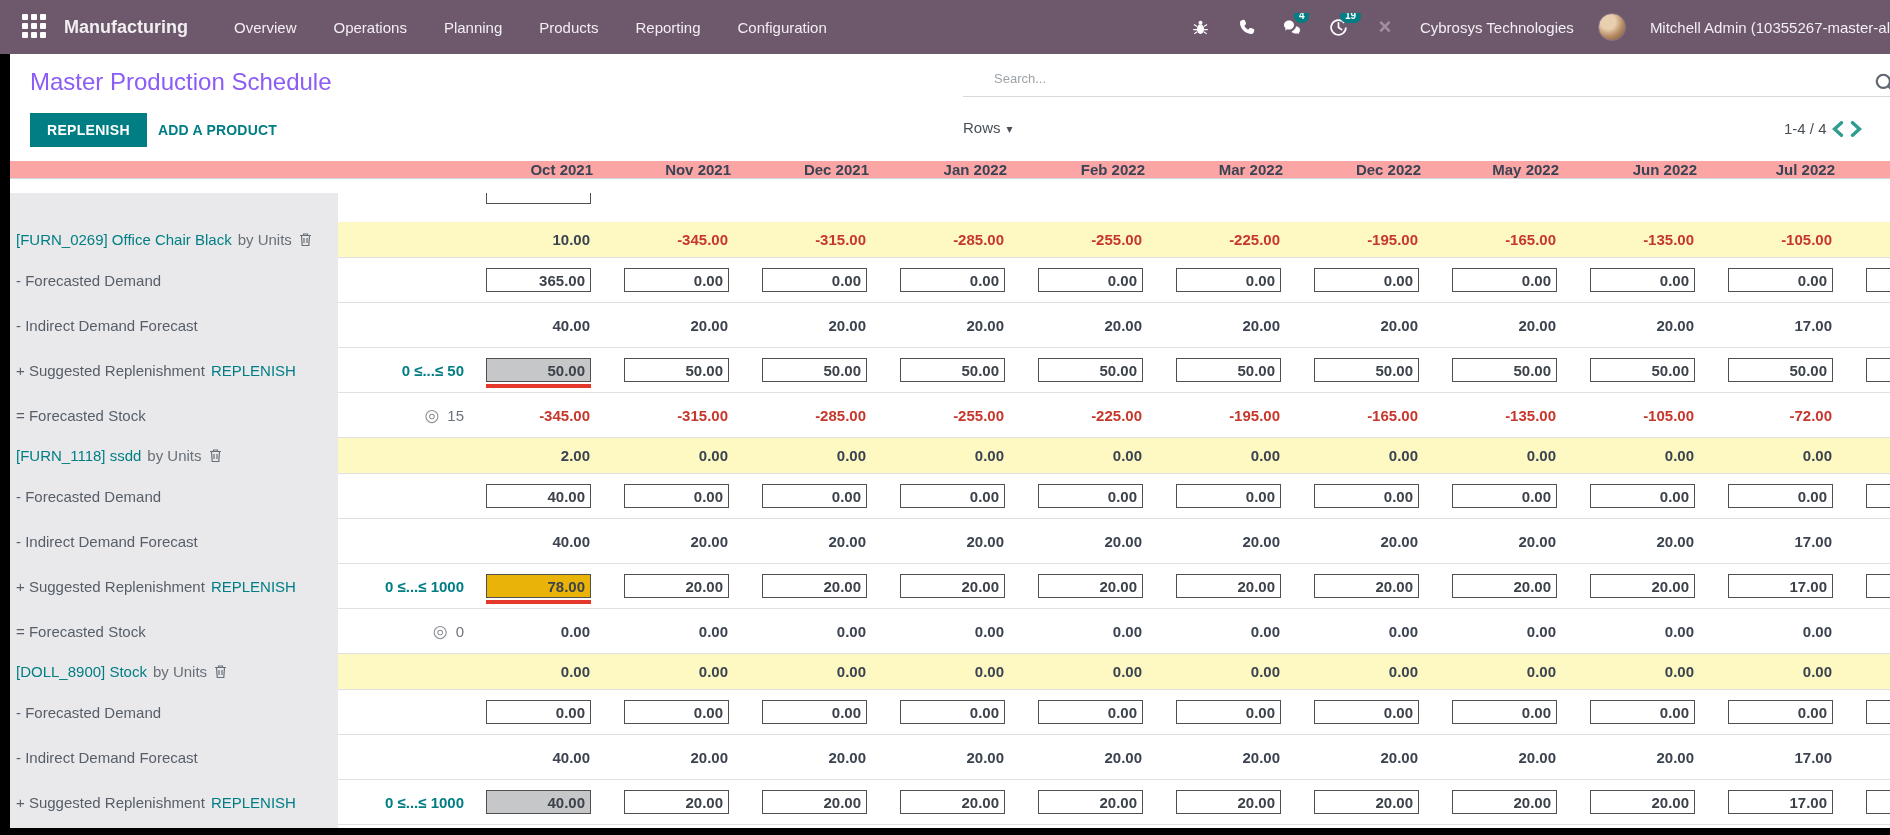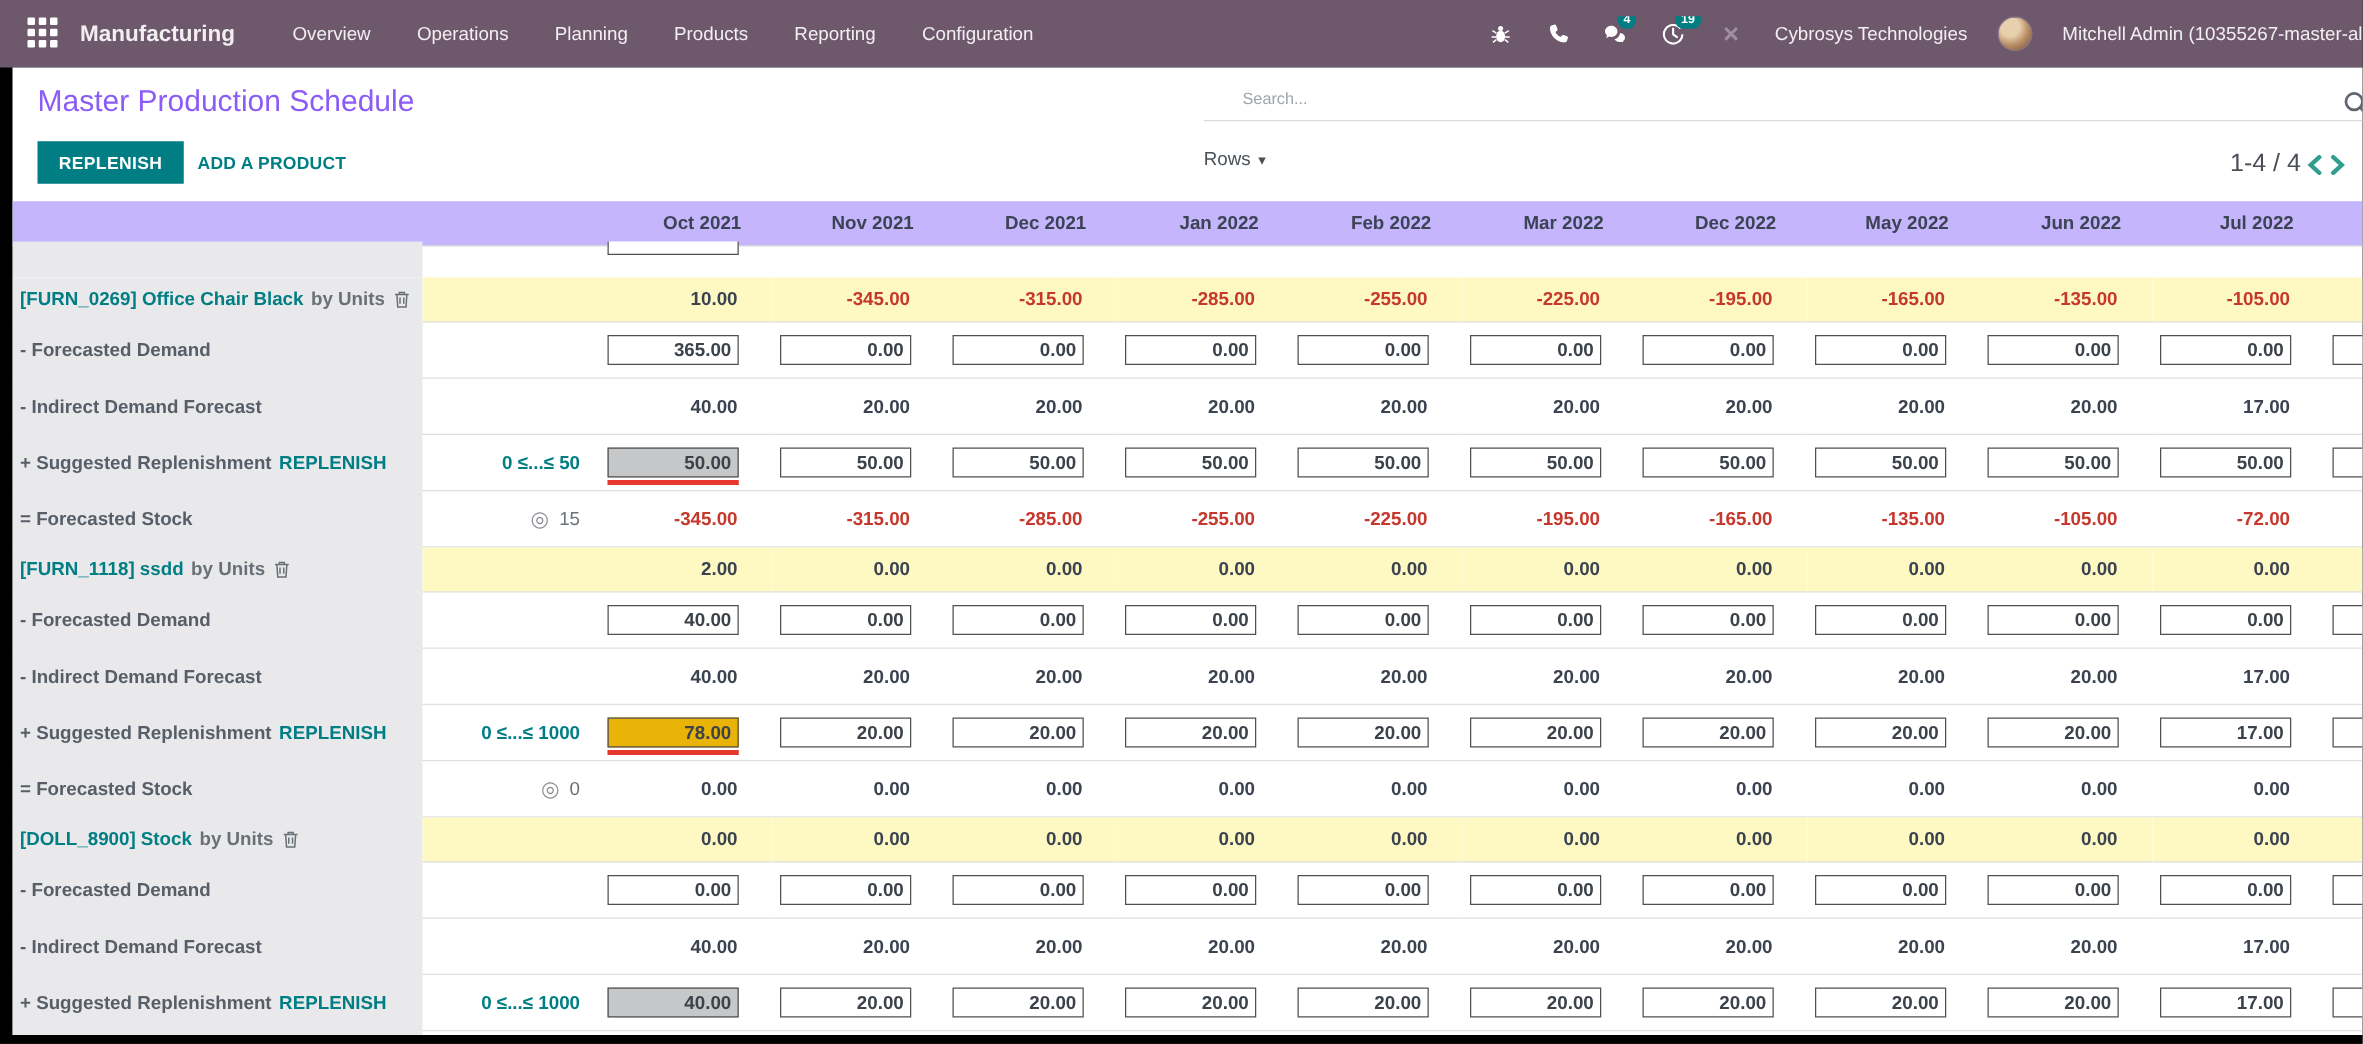--- a/index.html
+++ b/index.html
@@ -39,40 +39,40 @@
   .magnifier { position:absolute; left:1864px; top:18px; }
 
   .btn-replenish { position:absolute; left:20px; top:59px; height:34px; padding:0 17px;
                    background:#017e84; color:#fff; border:none; font-family:inherit;
                    font-size:14px; font-weight:700; letter-spacing:.3px; cursor:pointer; }
   .add-product { position:absolute; left:148px; top:68px; font-size:14px; font-weight:700;
                  color:#017e84; cursor:pointer; letter-spacing:.2px; }
   .rows-dd { position:absolute; left:953px; top:65px; font-size:15px; color:#495057; cursor:pointer; }
   .rows-dd .caret { font-size:12px; margin-left:6px; color:#495057; }
   .pager { position:absolute; left:1774px; top:66px; display:flex; align-items:center; gap:4px;
-           font-size:20px; color:#4a4f57; }
+           font-size:15px; color:#4a4f57; }
   .pager .chev { cursor:pointer; display:flex; }
 
   
-  .grid-header { position:absolute; left:0; right:0; top:107px; height:36px;
-                 background:#c4b5fd; display:flex; border-bottom:1px solid #d4d6d9; }
+  .grid-header { position:absolute; left:0; right:0; top:107px; height:18px;
+                 background:#fca5a5; display:flex; border-bottom:1px solid #d4d6d9; }
   .grid-header .sp-label { width:328px; }
   .grid-header .sp-range { width:142px; }
   .grid-header .mcol { width:138px; display:flex; align-items:center; justify-content:flex-end;
                        padding-right:25px; font-size:15px; font-weight:700; color:#3c4354; }
 
   .tbody { position:absolute; left:0; right:0; top:139px; bottom:0; overflow:hidden; }
 
   .row { display:flex; width:1880px; }
   .row-partial { height:29px; position:relative; overflow:hidden; }
   .row-product { height:36px; }
   .row-data { height:45px; }
   .cell { box-sizing:border-box; border-bottom:1px solid #dfe0e3; display:flex; align-items:center; }
   .cell.label { width:328px; background:#e9e9eb; border-bottom-color:#e9e9eb;
-                padding-left:6px; font-size:15px; font-weight:700; color:#575e68; white-space:nowrap; }
+                padding-left:6px; font-size:15px; font-weight:400; color:#575e68; white-space:nowrap; }
   .cell.range { width:142px; justify-content:flex-end; padding-right:16px; white-space:nowrap; }
   .cell.month { width:138px; position:relative; justify-content:flex-end; padding-right:28px;
                 font-size:15px; font-weight:700; color:#3b4350; }
   .cell.extra { width:30px; position:relative; }
   .row-product .cell:not(.label) { background:#fef9c3; }
 
   .product-name { color:#017e84; cursor:pointer; }
   .by-units { color:#697077; margin-left:6px; margin-right:7px; }
   .trash { cursor:pointer; display:flex; align-items:center; }
   .repl-link { color:#017e84; margin-left:6px; cursor:pointer; }

